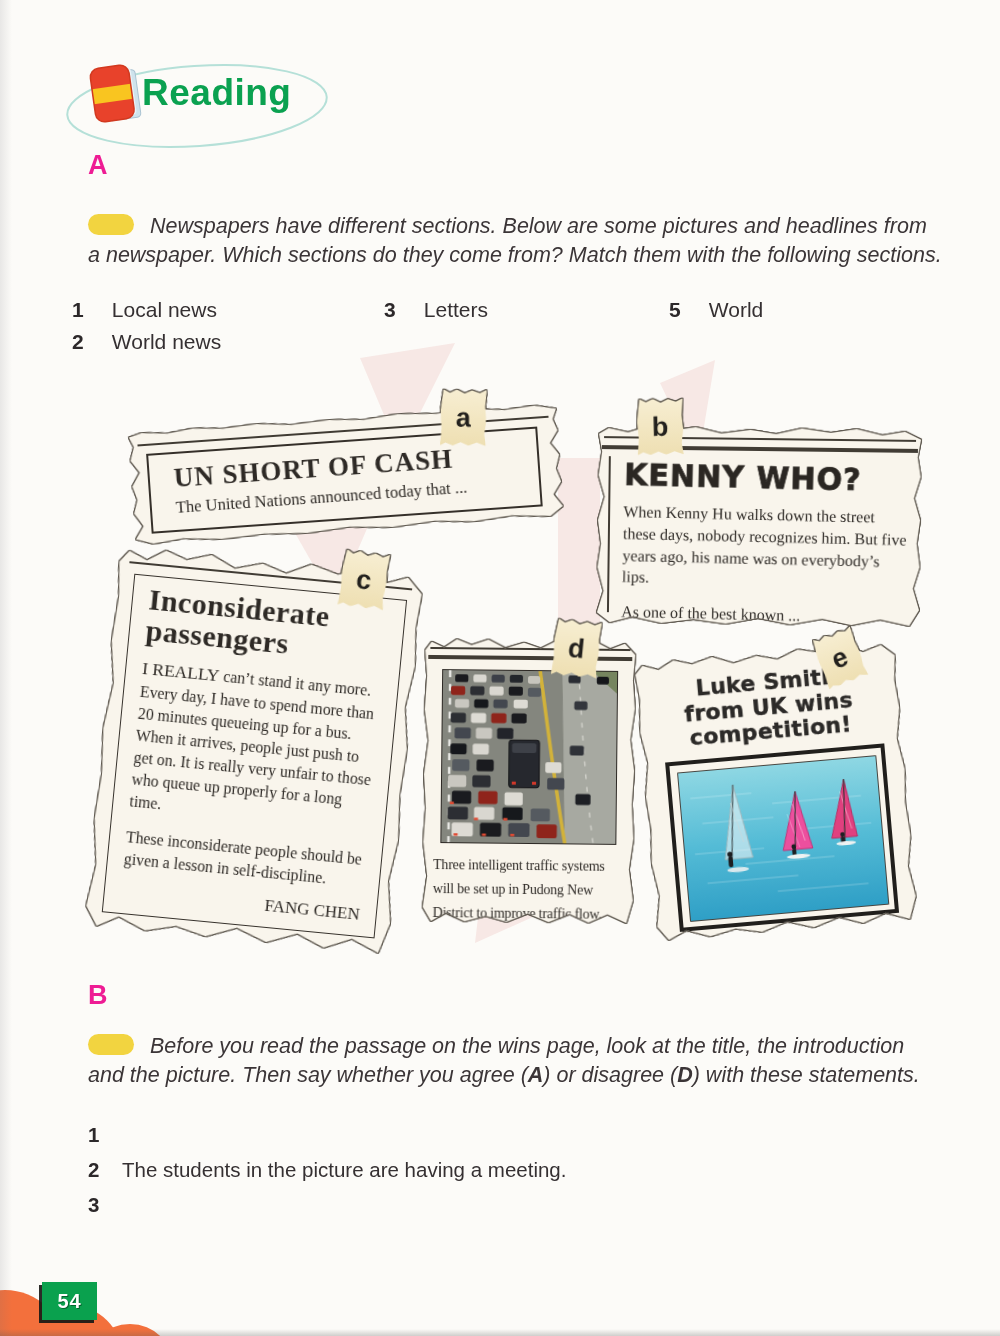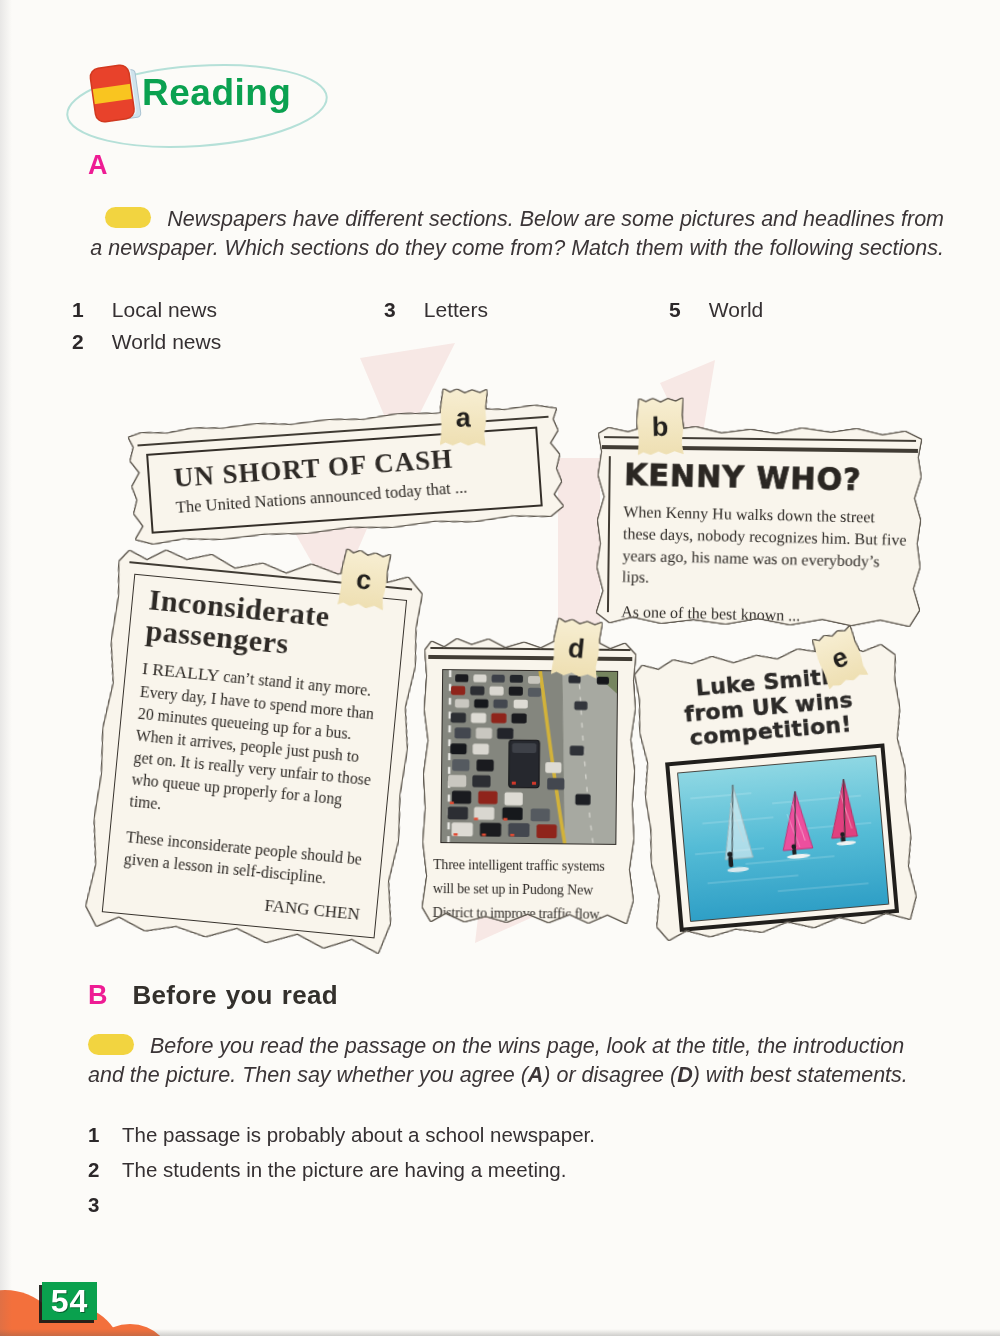--- a/index.html
+++ b/index.html
@@ -85,21 +85,21 @@
 
   
   .stmts{position:absolute;font-size:20.5px;color:#353032;line-height:1.42;z-index:2;}
   .stmt{display:flex;margin-bottom:6px;}
   .stmt .n{font-weight:bold;min-width:22px;margin-right:12px;color:#2c282a;}
 
   
   .blob{position:absolute;left:0;top:1272px;width:180px;height:64px;z-index:3;}
   .pagenum{position:absolute;left:42px;top:1282px;width:55px;height:38px;background:#0aa14e;
         box-shadow:-3px 3px 0 rgba(25,25,22,.92);display:flex;align-items:center;justify-content:center;
-        color:#fff;font-size:32px;font-weight:bold;letter-spacing:1px;z-index:4;
+        color:#fff;font-size:20px;font-weight:bold;letter-spacing:1px;z-index:4;
         text-shadow:1px 1px 0 rgba(0,60,25,.6);}
 </style>
 </head>
 <body>
 
 <div class="page">
 
   <svg class="hdr-swoosh" viewBox="0 0 270 100">
     <ellipse cx="135" cy="50" rx="130" ry="40" fill="none" stroke="#b5e0d8" stroke-width="2" transform="rotate(-4 135 50)"></ellipse>
   </svg>
@@ -111,21 +111,21 @@
       <rect x="9" y="26" width="39" height="15" fill="#f9c520"></rect>
       <rect x="9" y="6" width="39" height="54" rx="9" fill="none" stroke="#d2391f" stroke-width="1.5"></rect>
     </g>
   </svg>
   <div class="hdr-title">Reading</div>
 
   <div class="sec-head" style="left:88px;top:150px;">
     <span class="sec-letter">A</span>
   </div>
 
-  <div class="instr" style="left:88px;top:205px;width:856px;text-align:right;">
+  <div class="instr" style="left:88px;top:212px;width:856px;">
     <span class="pill"></span><span>Newspapers have different sections. Below are some pictures and headlines from a newspaper. Which sections do they come from? Match them with the following sections.</span>
   </div>
 
   <div class="opts" style="left:72px;top:298px;width:860px;">
     <div class="opt">
       <span class="n">1</span>
       <span>Local news</span></div>
     <div class="opt">
       <span class="n">3</span>
       <span>Letters</span></div>
@@ -333,31 +333,29 @@
         </div>
       </div>
       <div class="tape" style="left:184px;top:-14px;width:42px;height:52px;transform:rotate(-16deg);">
         <span>e</span>
       </div>
     </div>
   </div>
 
   <div class="sec-head" style="left:88px;top:980px;">
     <span class="sec-letter">B</span>
-    <span class="sec-title">Before you read</span>
   </div>
 
   <div class="instr" style="left:88px;top:1032px;width:856px;">
-    <span class="pill"></span><span>Before you read the passage on the wins page, look at the title, the introduction and the picture. Then say whether you agree (</span><span class="bold-ital">A</span><span>) or disagree (</span><span class="bold-ital">D</span><span>) with best statements.</span>
+    <span class="pill"></span><span>Before you read the passage on the wins page, look at the title, the introduction and the picture. Then say whether you agree (</span><span class="bold-ital">A</span><span>) or disagree (</span><span class="bold-ital">D</span><span>) with these statements.</span>
   </div>
 
   <div class="stmts" style="left:88px;top:1120px;width:860px;">
     <div class="stmt">
       <span class="n">1</span>
-      <span>The passage is probably about a school newspaper.</span>
       </div>
     <div class="stmt">
       <span class="n">2</span>
       <span>The students in the picture are having a meeting.</span>
       </div>
     <div class="stmt">
       <span class="n">3</span>
       </div>
   </div>
 

